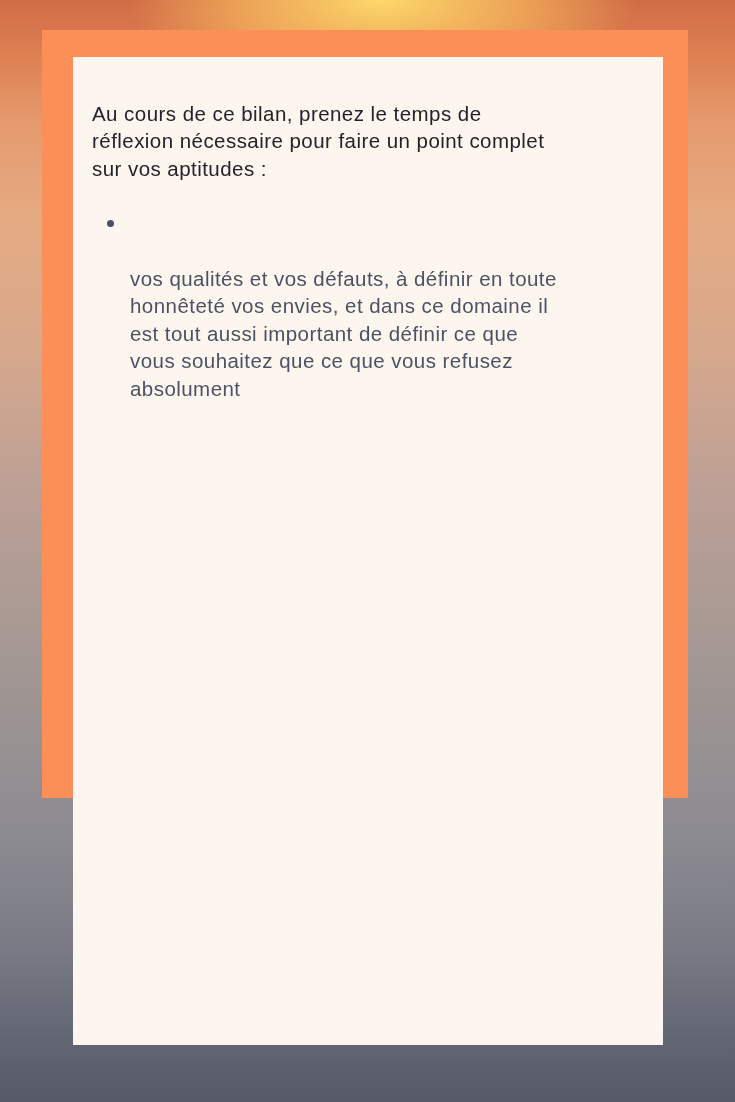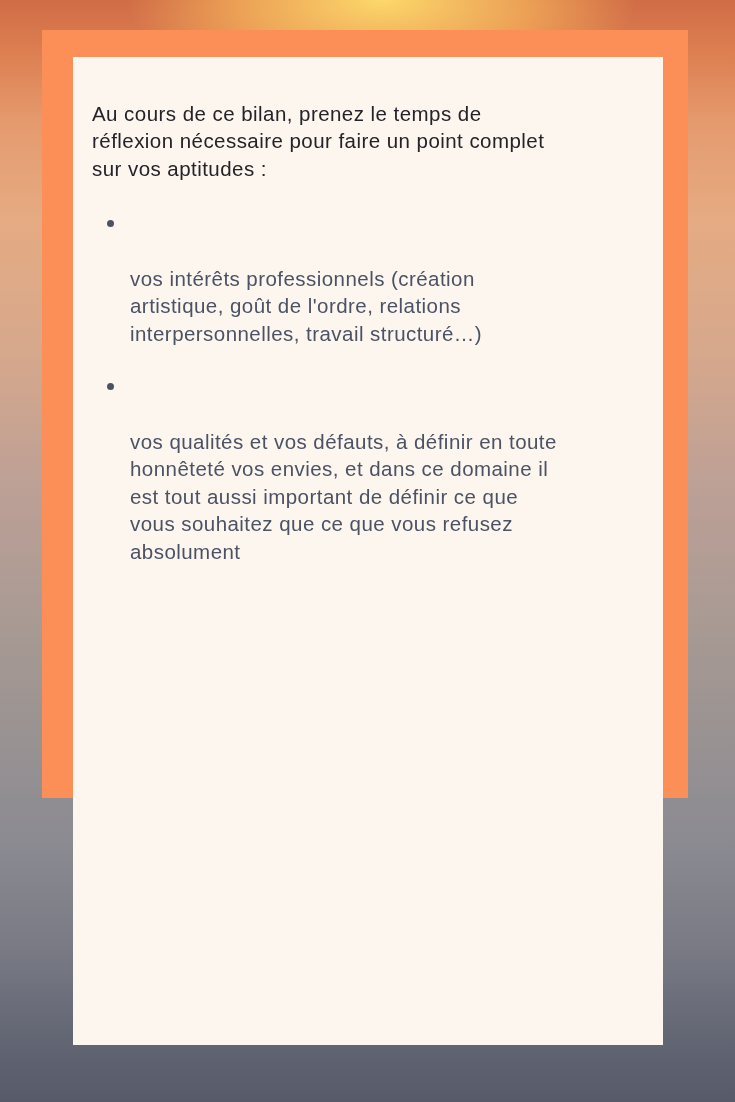--- a/index.html
+++ b/index.html
@@ -102,26 +102,20 @@
 <div class="frame">
   <div class="card">
 
     <p class="txt intro">Au cours de ce bilan, prenez le temps de
 réflexion nécessaire pour faire un point complet
 sur vos aptitudes :</p>
 
     <ul class="aptitudes">
       <li class="txt">
         <span class="dot"></span>
-        <span>vos intérêts professionnels (création
-artistique, goût de l'ordre, relations
-interpersonnelles, travail structuré…)</span>
-      </li>
-      <li class="txt">
-        <span class="dot"></span>
         <span>vos qualités et vos défauts, à définir en toute
 honnêteté vos envies, et dans ce domaine il
 est tout aussi important de définir ce que
 vous souhaitez que ce que vous refusez
 absolument</span>
       </li>
     </ul>
 
   </div>
 </div>

